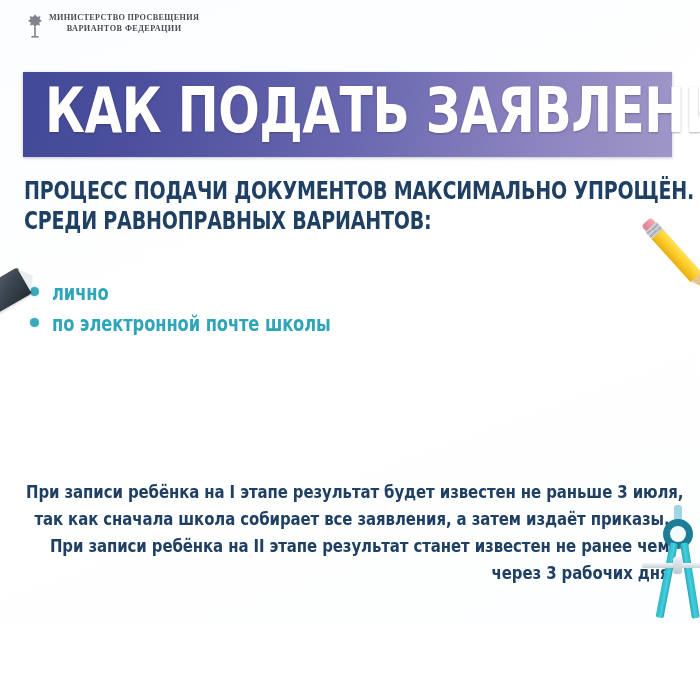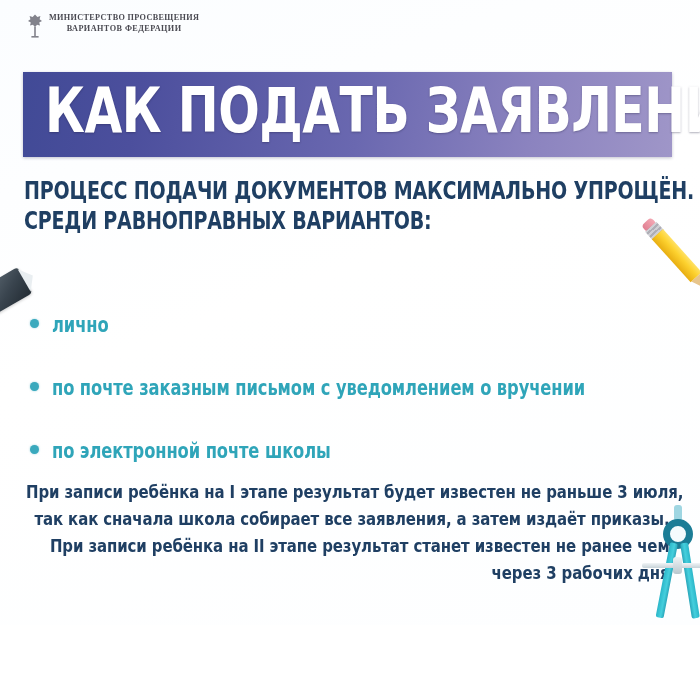--- a/index.html
+++ b/index.html
@@ -96,21 +96,20 @@
   .bullets {
     position: absolute;
     left: 30px;
     top: 282px;
     width: 650px;
   }
   .bullet-row {
     display: flex;
     align-items: baseline;
     height: 31px;
-    margin-top: 32px;
   }
   .bullet-dot {
     flex: 0 0 auto;
     width: 9px;
     height: 9px;
     border-radius: 50%;
     background: #3aa9bd;
     margin-right: 13px;
     position: relative;
     top: -3px;
@@ -293,24 +292,20 @@
 
   <div class="subtitle">
     <span class="sl">ПРОЦЕСС ПОДАЧИ ДОКУМЕНТОВ МАКСИМАЛЬНО УПРОЩЁН.</span>
     <span class="sl">СРЕДИ РАВНОПРАВНЫХ ВАРИАНТОВ:</span>
   </div>
 
   <div class="bullets">
     <div class="bullet-row">
       <span class="bullet-dot"></span>
       <span class="bullet-text">лично</span>
-    </div>
-    <div class="bullet-row">
-      <span class="bullet-dot"></span>
-      <span class="bullet-text">по почте заказным письмом с уведомлением о вручении</span>
     </div>
     <div class="bullet-row">
       <span class="bullet-dot"></span>
       <span class="bullet-text">по электронной почте школы</span>
     </div>
   </div>
 
   <div class="note">
     <span class="nl">При записи ребёнка на I этапе результат будет известен не раньше 3 июля,</span>
     <span class="nl">так как сначала школа собирает все заявления, а затем издаёт приказы.</span>

